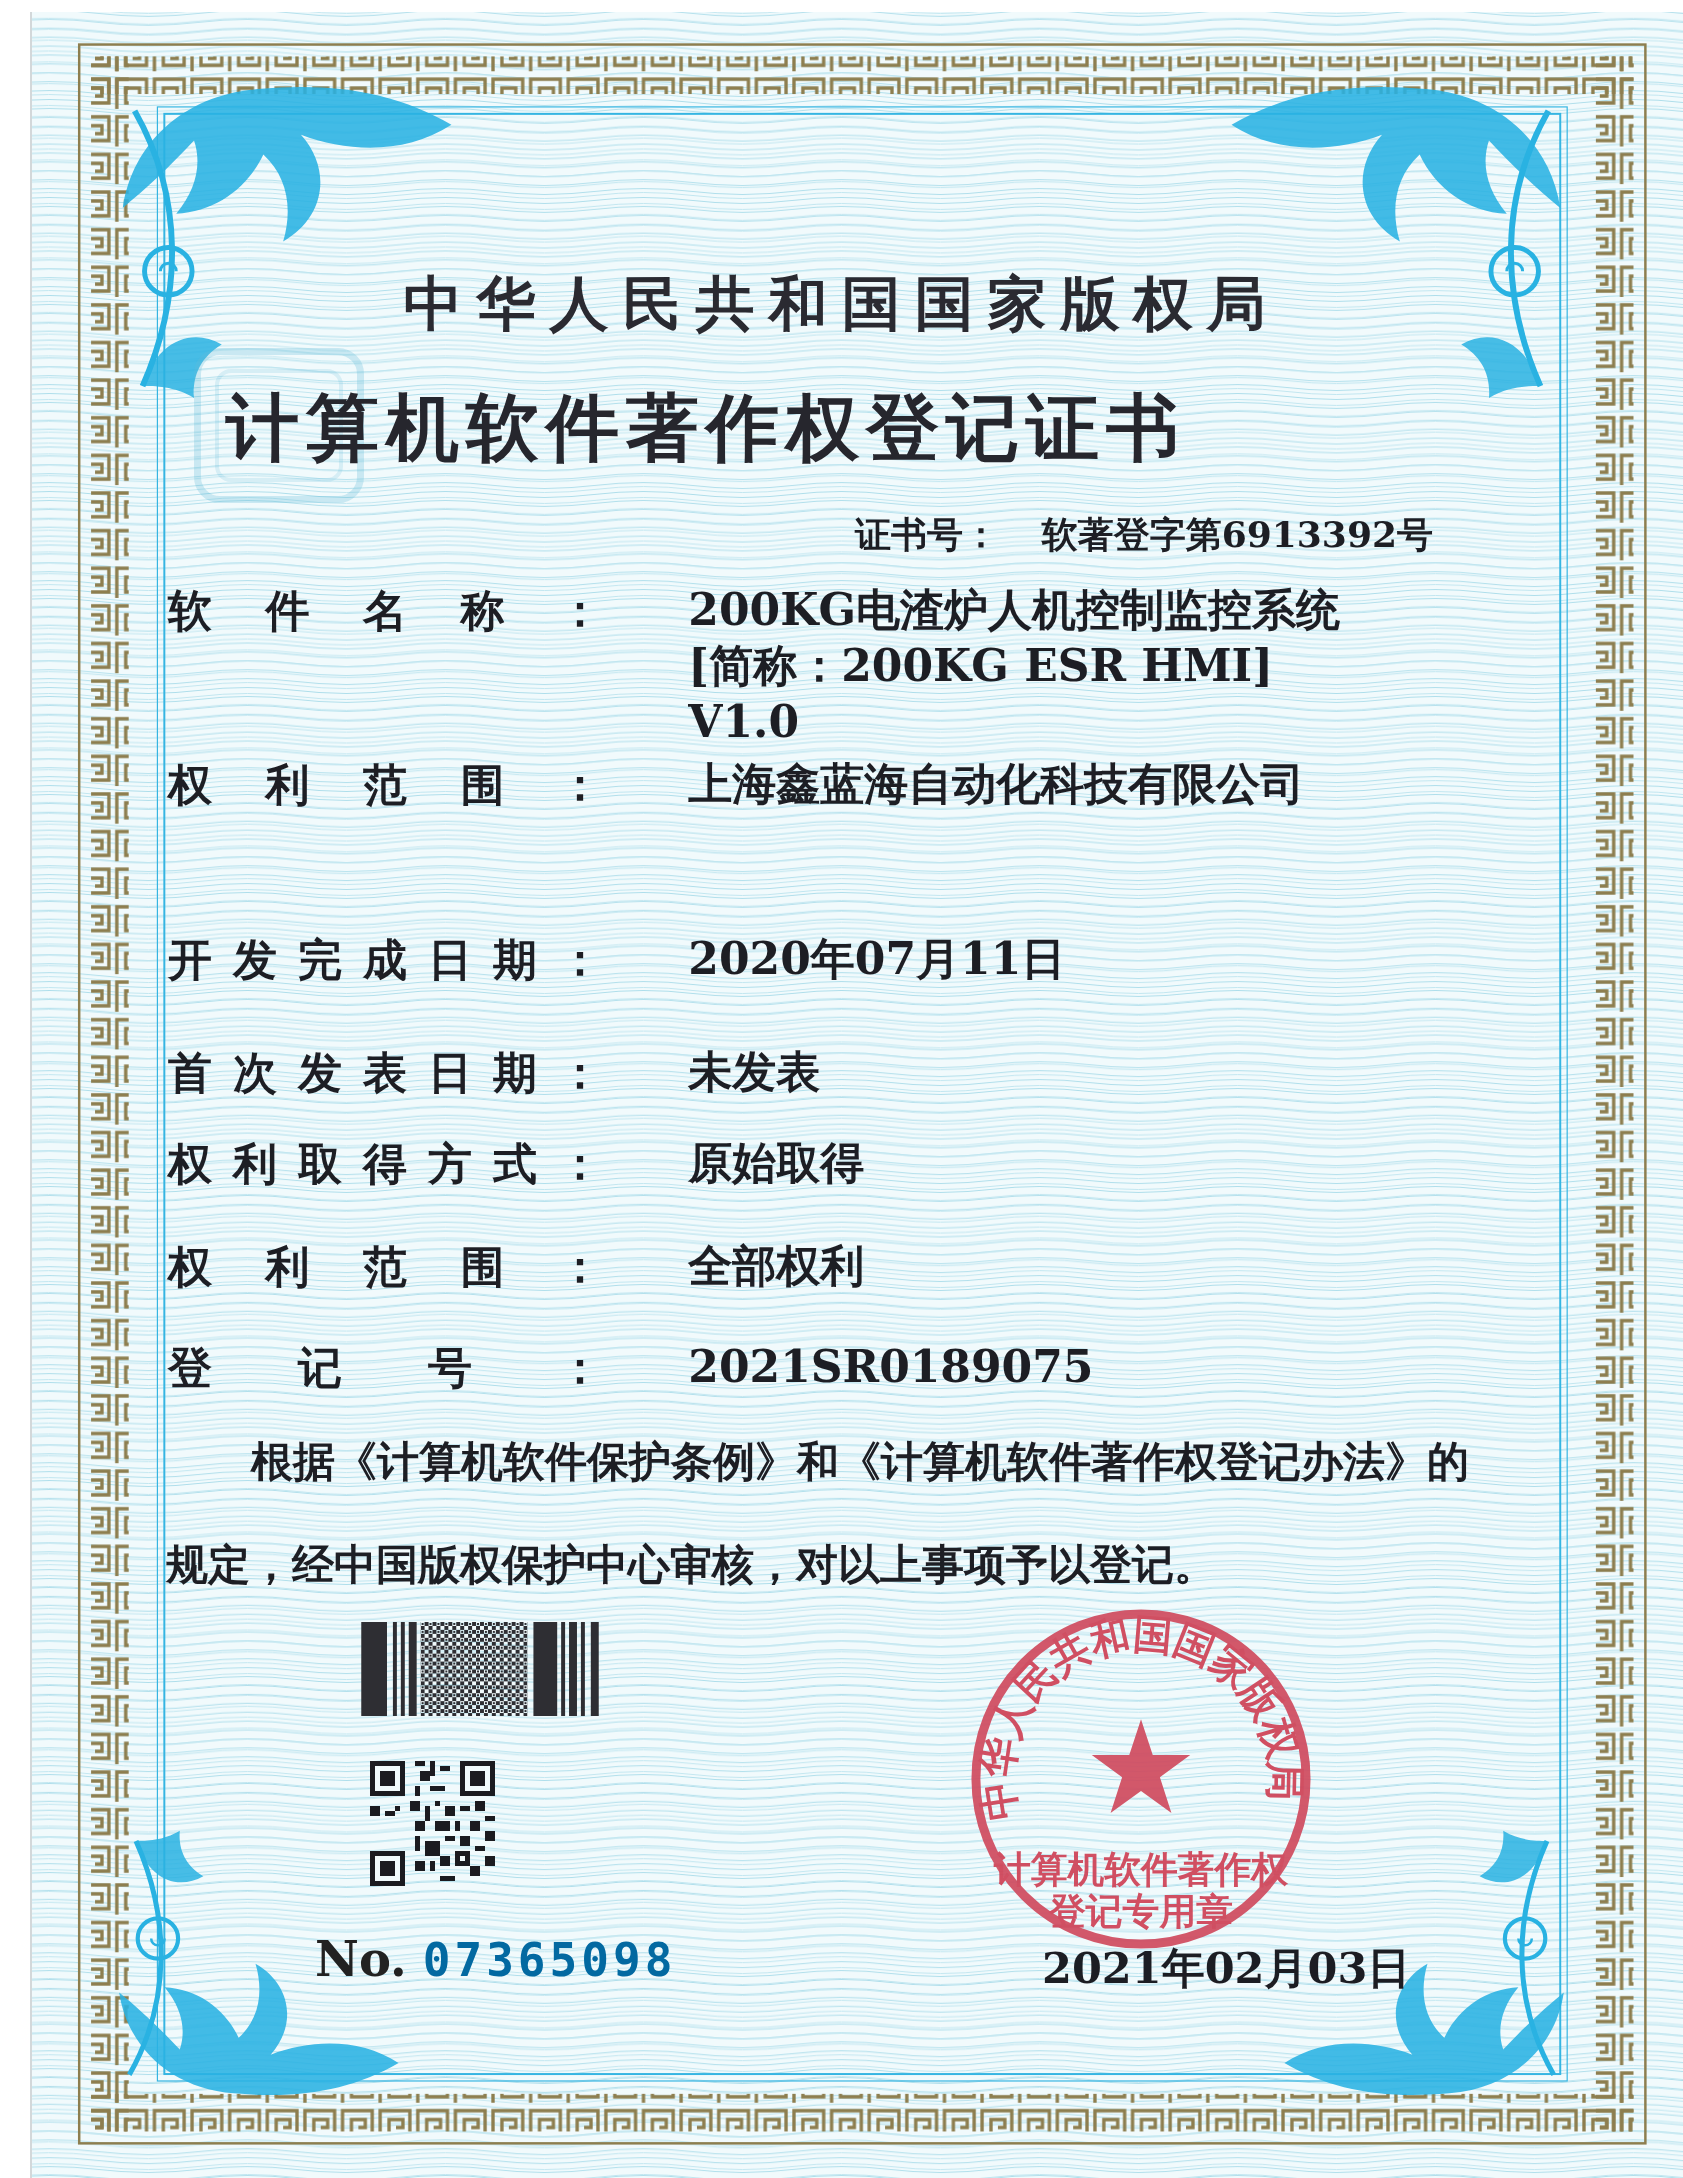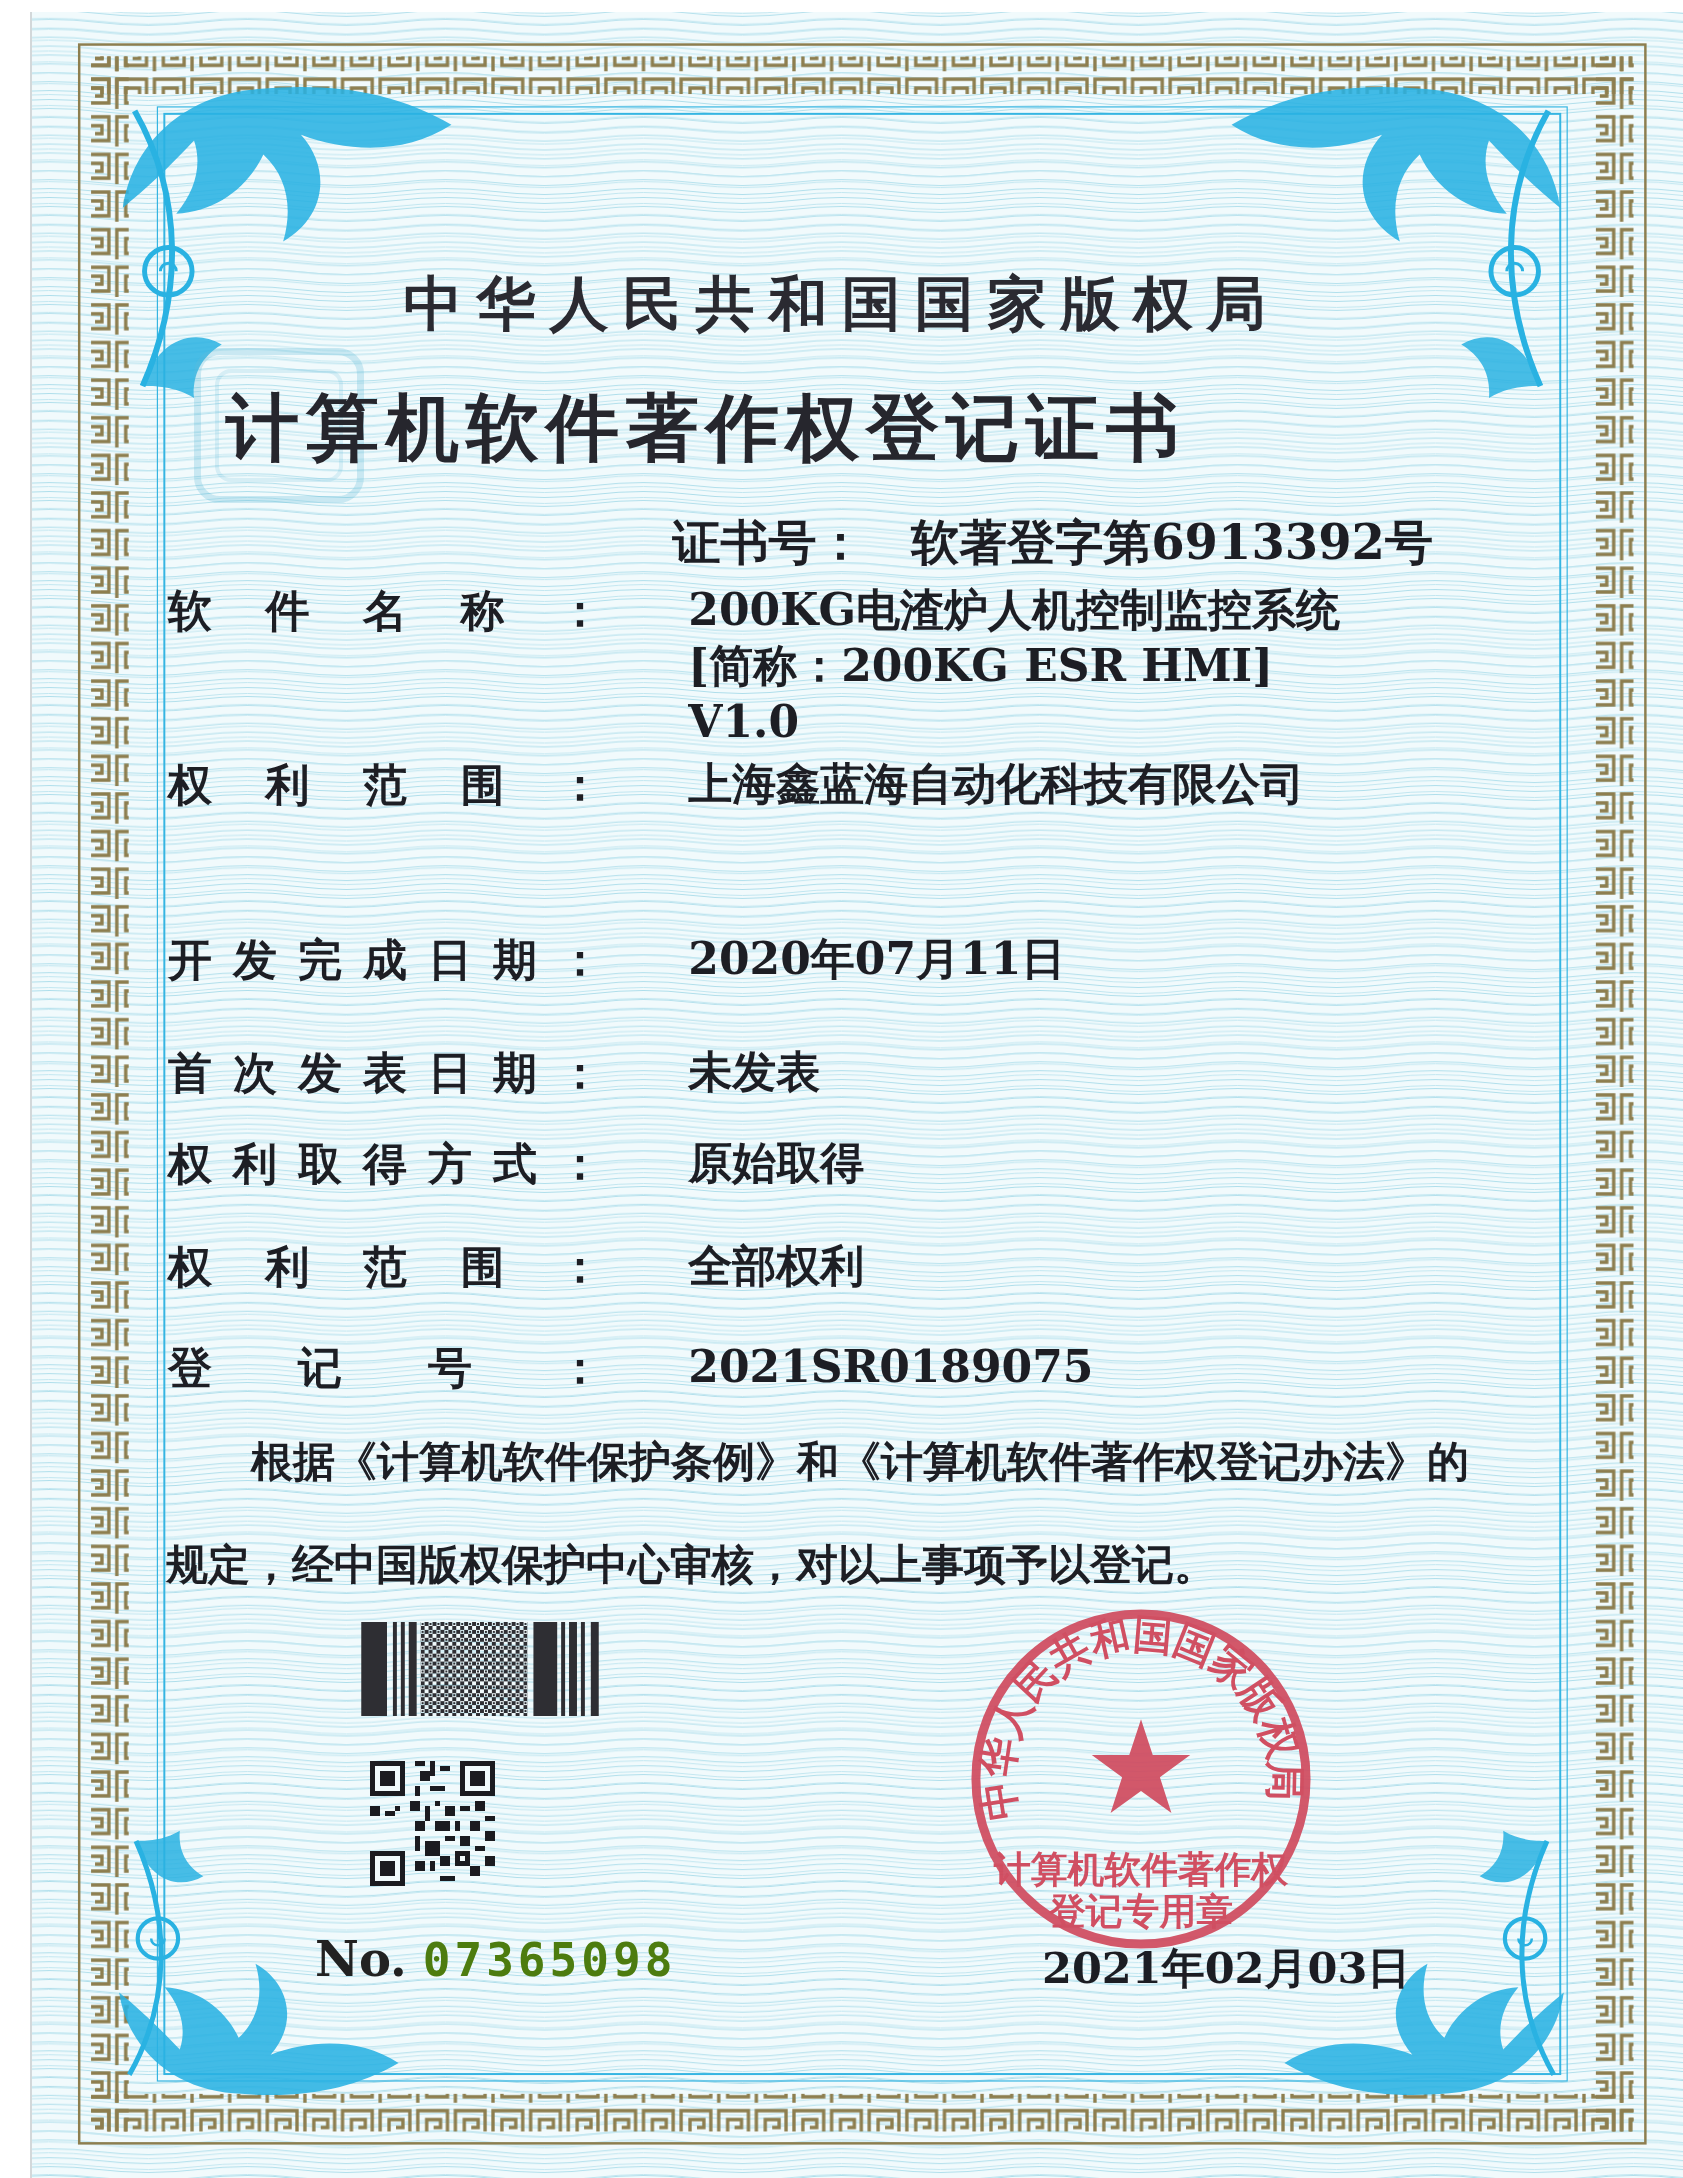--- a/index.html
+++ b/index.html
@@ -7,32 +7,32 @@
         background:#eef8fb;font-family:"DejaVu Serif","Liberation Serif",serif;color:#1d1e24;}
   .bg-svg{position:absolute;left:0;top:0;z-index:0;}
   .scan-edge-left{position:absolute;left:0;top:0;width:30px;height:2178px;background:#fff;
         border-right:2px solid #d3d8da;z-index:4;}
   .scan-edge-top{position:absolute;left:0;top:0;width:1683px;height:12px;background:#fff;z-index:4;}
   .layer{position:absolute;z-index:3;}
   .issuer-title{left:0;top:265px;width:1683px;text-align:center;font-size:59px;font-weight:bold;
         letter-spacing:14px;color:#2a2a31;}
   .doc-title{left:0;top:380px;width:1412px;text-align:center;font-size:73px;font-weight:bold;
         letter-spacing:7px;color:#26262d;}
-  .certno-row{left:0;top:511px;width:1433px;text-align:right;font-size:48px;font-weight:bold;}
+  .certno-row{left:0;top:511px;width:1433px;text-align:right;font-size:36px;font-weight:bold;}
   .certno-row .lbl{margin-right:30px;}
   .field-row{left:168px;font-size:44px;font-weight:bold;white-space:nowrap;}
   .field-label{display:inline-block;width:434px;text-align:justify;text-align-last:justify;
         vertical-align:top;}
   .field-value{display:inline-block;margin-left:71px;vertical-align:top;line-height:56px;}
   .statement{left:166px;top:1410px;width:1366px;font-size:42px;font-weight:bold;line-height:103px;}
   .statement .l1{text-indent:85px;}
   .serial-row{left:315px;top:1931px;font-size:48px;display:flex;align-items:baseline;gap:16px;}
   .serial-prefix{font-weight:bold;color:#222;}
   .serial-number{font-family:"DejaVu Sans Mono","Liberation Mono",monospace;font-size:46px;
-        color:#4d7c0f;letter-spacing:4px;font-weight:bold;}
+        color:#0369a1;letter-spacing:4px;font-weight:bold;}
   .issue-date{left:1042px;top:1940px;font-size:43px;font-weight:bold;color:#1c1d23;}
   .barcode{left:361px;top:1622px;}
   .qrcode{left:370px;top:1761px;}
   .seal{left:962px;top:1600px;opacity:.93;}
   .watermark{left:194px;top:348px;width:156px;height:141px;border:7px solid rgba(96,185,216,.28);
         border-radius:26px;z-index:1;position:absolute;}
   .watermark .inner{position:absolute;left:14px;top:14px;right:14px;bottom:14px;
         border:4px solid rgba(96,185,216,.18);border-radius:16px;}
 </style>
 </head>

